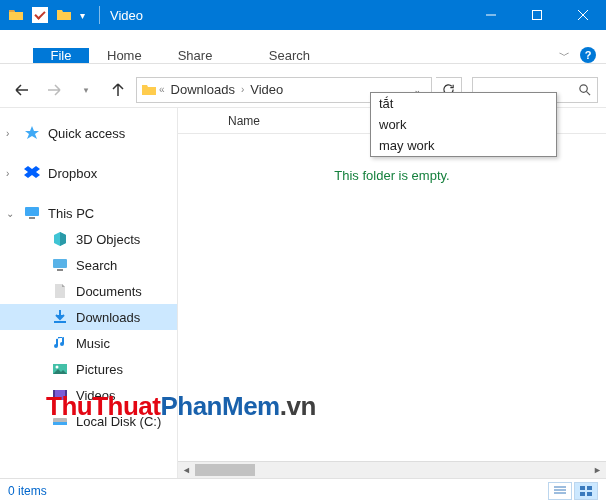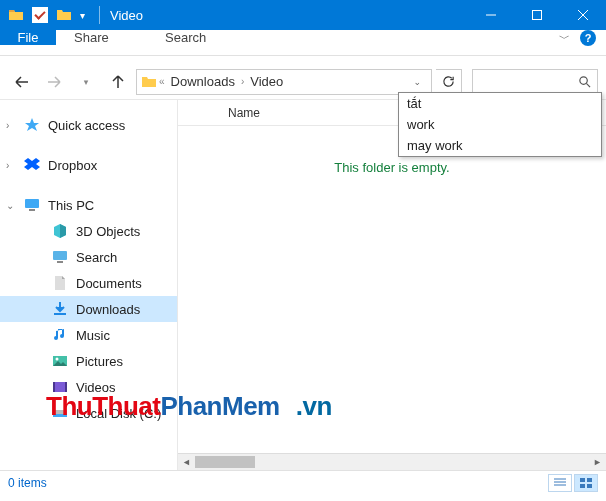--- a/index.html
+++ b/index.html
@@ -14,21 +14,21 @@
   .titlebar .qat .chev { color:#fff; font-size:10px; }
   .titlebar .divider { width:1px; height:18px; background: rgba(255,255,255,0.5); margin: 0 6px; }
   .titlebar .title { padding-left: 4px; font-size: 13px; flex: 0 0 auto; }
   .titlebar .spacer1 { flex: 1; }
   .titlebar .context-tab { height: 30px; width: 110px; background: #f7d2b5; color: #444; display:flex; align-items:center; justify-content:center; font-size: 12px; }
   .titlebar .spacer2 { flex: 2; }
   .titlebar .winbtns { display:flex; }
   .titlebar .winbtn { width: 46px; height:30px; display:flex; align-items:center; justify-content:center; color:#fff; }
   .titlebar .winbtn svg { width:10px; height:10px; }
 
-  .ribbon-tabs { height: 26px; display:flex; align-items:flex-start; border-bottom: 1px solid #e1e1e1; }
+  .ribbon-tabs { height: 34px; display:flex; align-items:flex-end; border-bottom: 1px solid #e1e1e1; padding-left: 33px; }
   .file-tab { background:#0078d7; color:#fff; width:56px; display:flex; align-items:center; justify-content:center; font-size:13px; }
   .rtab { padding: 0 18px; display:flex; align-items:center; color:#444; font-size:13px; }
   .rtab.search { width:110px; justify-content:center; padding:0; margin-left: 4px; }
   .ribbon-collapse { margin-left:auto; display:flex; align-items:center; gap:10px; padding-right:10px; color:#555; }
   .help-icon { width:16px; height:16px; border-radius:50%; background:#0078d7; color:#fff; display:flex; align-items:center; justify-content:center; font-size:11px; font-weight:bold; }
 
   .navbar { height: 36px; display:flex; align-items:center; padding: 0 8px; gap: 4px; border-bottom: 1px solid #e8e8e8; margin-top:8px; }
   .navbtn { width:28px; height:28px; display:flex; align-items:center; justify-content:center; color:#555; }
   .navbtn.disabled { color:#bbb; }
   .navbtn svg { width:14px; height:14px; }
@@ -56,27 +56,27 @@
   .hscroll { position:absolute; bottom:0; left:0; right:0; height:17px; background:#f0f0f0; border-top:1px solid #ddd; display:flex; }
   .hscroll .arrow { width:17px; display:flex; align-items:center; justify-content:center; color:#666; font-size:9px; }
   .hscroll .track { flex:1; position:relative; }
   .hscroll .thumb { position:absolute; left:0; top:2px; bottom:2px; width:60px; background:#c2c2c2; }
 
   .statusbar { height:24px; border-top:1px solid #e1e1e1; display:flex; align-items:center; font-size:12px; color:#0066cc; padding:0 8px; }
   .statusbar .viewbtns { margin-left:auto; display:flex; gap:2px; }
   .statusbar .viewbtn { width:24px; height:18px; border:1px solid #bcd6ee; display:flex; align-items:center; justify-content:center; }
   .statusbar .viewbtn.active { background:#cce8ff; }
 
-  .suggest { position:absolute; top:92px; left:370px; width:204px; background:#fff; border:1px solid #888; box-shadow: 2px 2px 4px rgba(0,0,0,0.2); z-index:10;margin-left:28px; }
+  .suggest { position:absolute; top:92px; left:370px; width:187px; background:#fff; border:1px solid #888; box-shadow: 2px 2px 4px rgba(0,0,0,0.2); z-index:10; }
   .suggest div { padding: 3px 8px; font-size:13px; color:#222; }
 
   .watermark { position:absolute; left:46px; top:391px; font-size:26px; font-weight:bold; z-index:20; pointer-events:none; font-family: Arial, sans-serif; letter-spacing:-0.5px; }
   .watermark .r { color:#e30613; }
   .watermark .b { color:#1961ac; }
-  .watermark .g { color:#0369a1;margin-left:16px; }
+  .watermark .g { color:#404040; }
 
   
   .svg-folder { fill:#ffcc4d; }
 </style>
 </head>
 <body>
 
 <div class="titlebar">
   <div class="qat">
     <svg class="folder-icon" viewBox="0 0 16 16">
@@ -107,20 +107,21 @@
     <div class="winbtn">
         <svg viewBox="0 0 10 10">
           <path stroke="#fff" stroke-width="1" d="M0 0l10 10M10 0L0 10"></path>
         </svg>
       </div>
   </div>
 </div>
 
 <div class="ribbon-tabs">
   <div class="file-tab">File</div>
+  <div class="rtab">Home</div>
   <div class="rtab">Share</div>
   <div class="rtab search">Search</div>
   <div class="ribbon-collapse">
     <span style="font-size:11px;color:#666">﹀</span>
     <span class="help-icon">?</span>
   </div>
 </div>
 
 <div class="navbar">
   <div class="navbtn">

